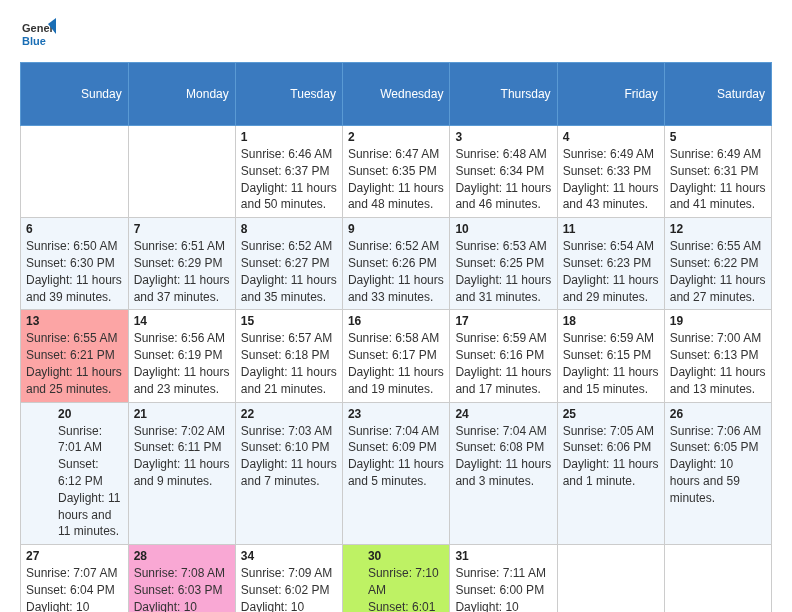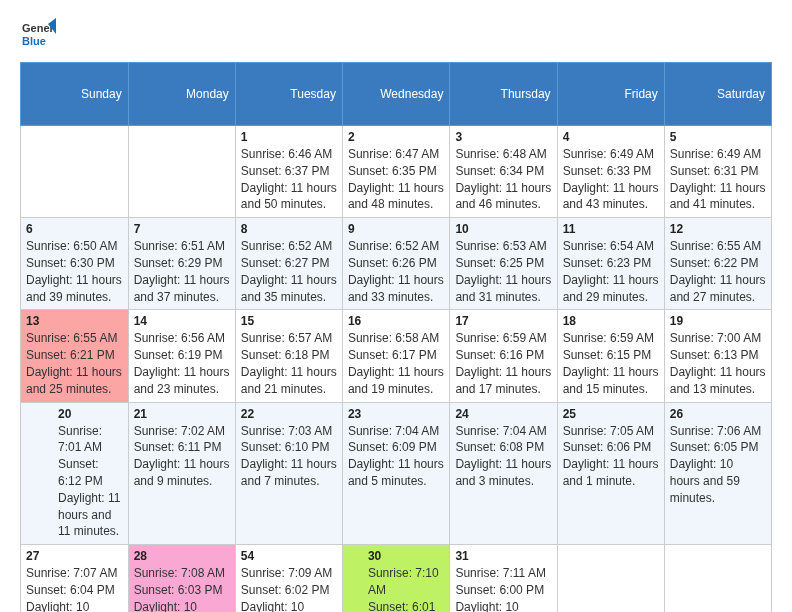--- a/index.html
+++ b/index.html
@@ -230,21 +230,21 @@
         <tr>
           <td style="background: rgb(255, 255, 255);">
             <div class="day-num">27</div>
             <div class="day-info">Sunrise: 7:07 AM<br>Sunset: 6:04 PM<br>Daylight: 10 hours and 57 minutes.</div>
           </td>
           <td style="background: #f9a8d4;">
             <div class="day-num">28</div>
             <div class="day-info">Sunrise: 7:08 AM<br>Sunset: 6:03 PM<br>Daylight: 10 hours and 55 minutes.</div>
           </td>
           <td style="background: rgb(255, 255, 255);">
-            <div class="day-num">54</div>
+            <div class="day-num">34</div>
             <div class="day-info">Sunrise: 7:09 AM<br>Sunset: 6:02 PM<br>Daylight: 10 hours and 53 minutes.</div>
           </td>
           <td style="background: #bef264; padding-left: 25px;">
             <div class="day-num">30</div>
             <div class="day-info">Sunrise: 7:10 AM<br>Sunset: 6:01 PM<br>Daylight: 10 hours and 51 minutes.</div>
           </td>
           <td style="background: rgb(255, 255, 255);">
             <div class="day-num">31</div>
             <div class="day-info">Sunrise: 7:11 AM<br>Sunset: 6:00 PM<br>Daylight: 10 hours and 49 minutes.</div>
           </td>

